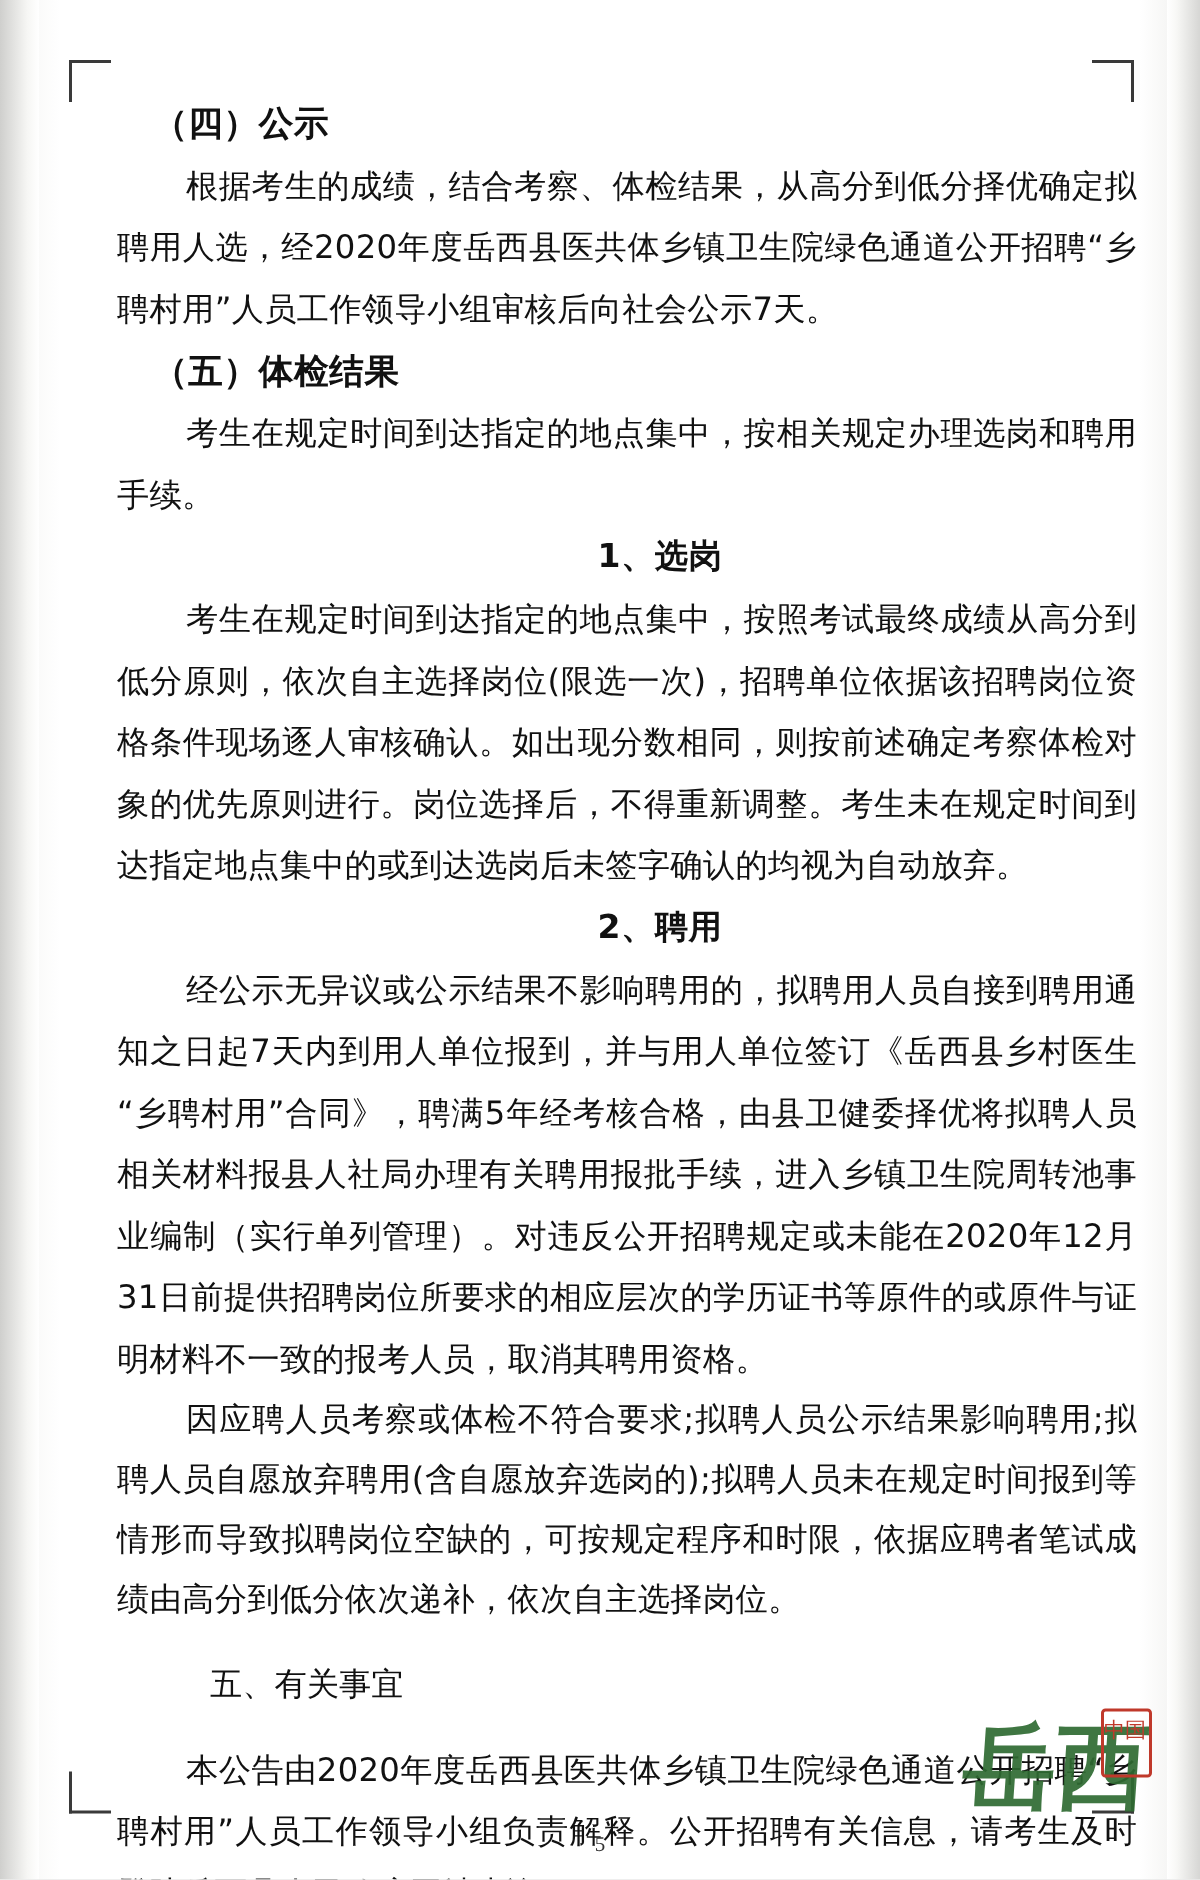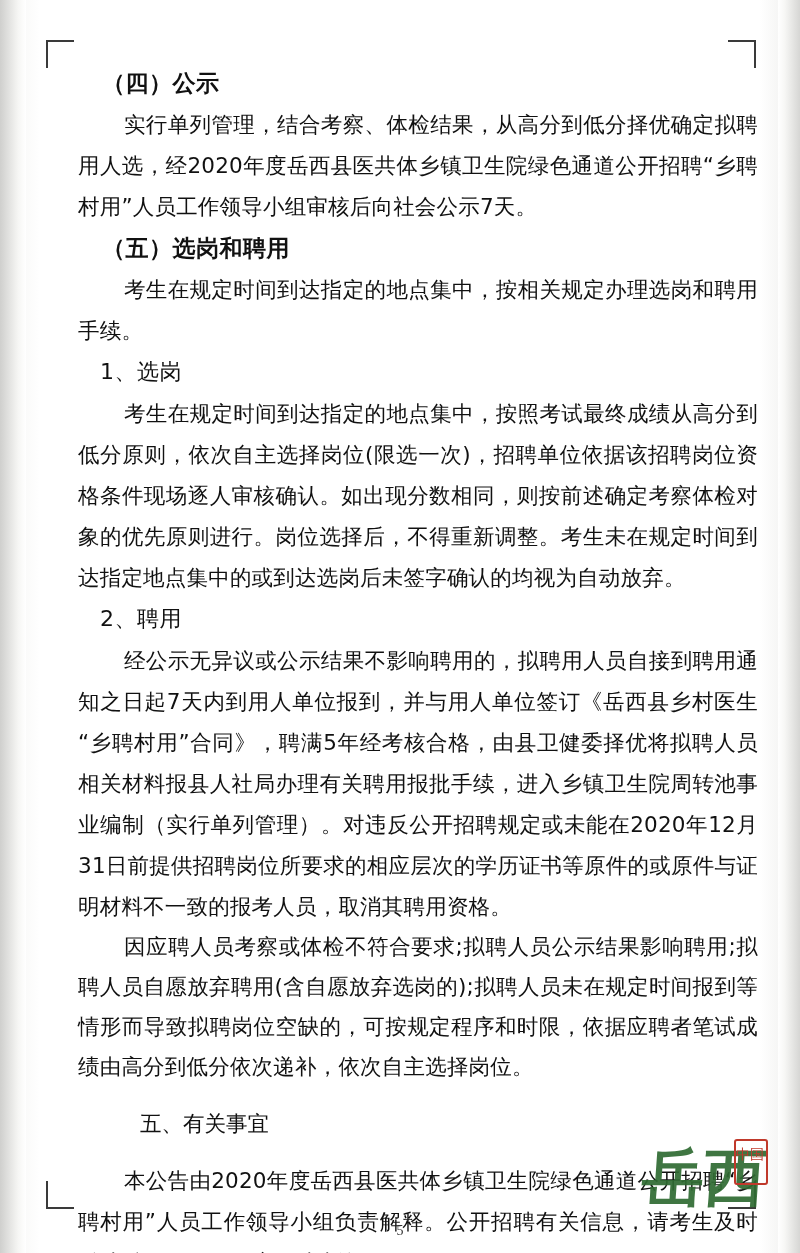--- a/index.html
+++ b/index.html
@@ -58,25 +58,26 @@
   }
 
   .heading {
     font-weight: bold;
     font-size: 23px;
     line-height: 42px;
     letter-spacing: 0.5px;
     margin: 0 0 0 24px;
   }
   .subheading {
-    font-weight: normal;
+    font-weight: bold;
     font-size: 22px;
     line-height: 42px;
     letter-spacing: 0.5px;
-    margin: 0 0 0 22px;
+    margin: 0 0 0 44px;
+    text-align: center;
   }
   .para {
     font-size: 21.5px;
     line-height: 41px;
     letter-spacing: 0.2px;
     text-align: justify;
     text-justify: inter-ideograph;
     margin: 0;
     text-indent: 46px;
   }
@@ -146,23 +147,23 @@
 
   <div class="crop tl"></div>
   <div class="crop tr"></div>
   <div class="crop bl"></div>
   <div class="crop br"></div>
 
   <div class="content">
 
     <h2 class="heading">（四）公示</h2>
 
-    <p class="para">实行单列管理，结合考察、体检结果，从高分到低分择优确定拟聘用人选，经2020年度岳西县医共体乡镇卫生院绿色通道公开招聘“乡聘村用”人员工作领导小组审核后向社会公示7天。</p>
+    <p class="para">根据考生的成绩，结合考察、体检结果，从高分到低分择优确定拟聘用人选，经2020年度岳西县医共体乡镇卫生院绿色通道公开招聘“乡聘村用”人员工作领导小组审核后向社会公示7天。</p>
 
-    <h2 class="heading">（五）选岗和聘用</h2>
+    <h2 class="heading">（五）体检结果</h2>
 
     <p class="para">考生在规定时间到达指定的地点集中，按相关规定办理选岗和聘用手续。</p>
 
     <h3 class="subheading">1、选岗</h3>
 
     <p class="para">考生在规定时间到达指定的地点集中，按照考试最终成绩从高分到低分原则，依次自主选择岗位(限选一次)，招聘单位依据该招聘岗位资格条件现场逐人审核确认。如出现分数相同，则按前述确定考察体检对象的优先原则进行。岗位选择后，不得重新调整。考生未在规定时间到达指定地点集中的或到达选岗后未签字确认的均视为自动放弃。</p>
 
     <h3 class="subheading">2、聘用</h3>
 
     <p class="para">经公示无异议或公示结果不影响聘用的，拟聘用人员自接到聘用通知之日起7天内到用人单位报到，并与用人单位签订《岳西县乡村医生“乡聘村用”合同》，聘满5年经考核合格，由县卫健委择优将拟聘人员相关材料报县人社局办理有关聘用报批手续，进入乡镇卫生院周转池事业编制（实行单列管理）。对违反公开招聘规定或未能在2020年12月31日前提供招聘岗位所要求的相应层次的学历证书等原件的或原件与证明材料不一致的报考人员，取消其聘用资格。</p>

